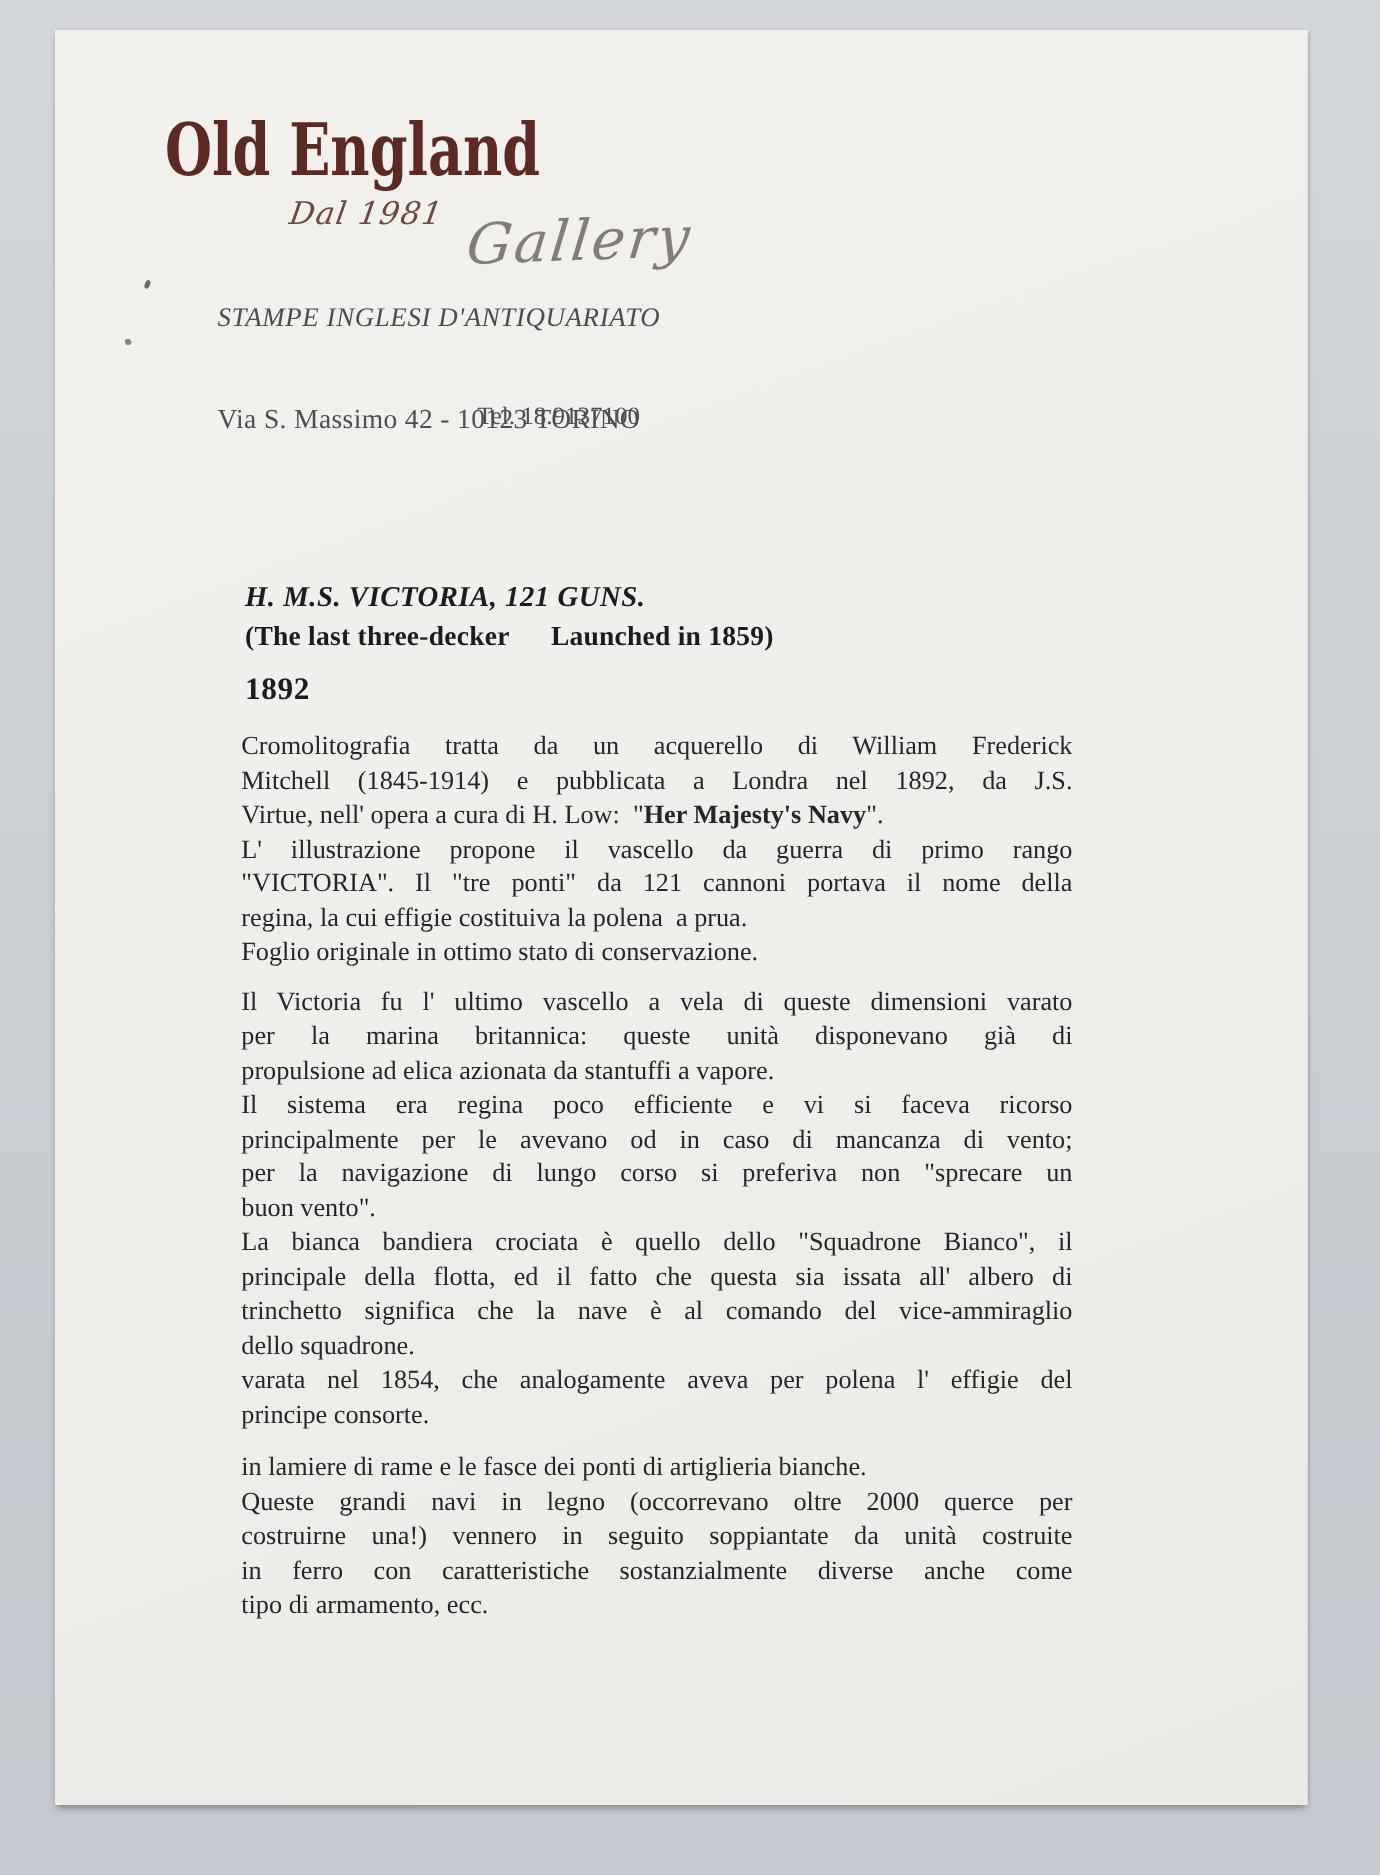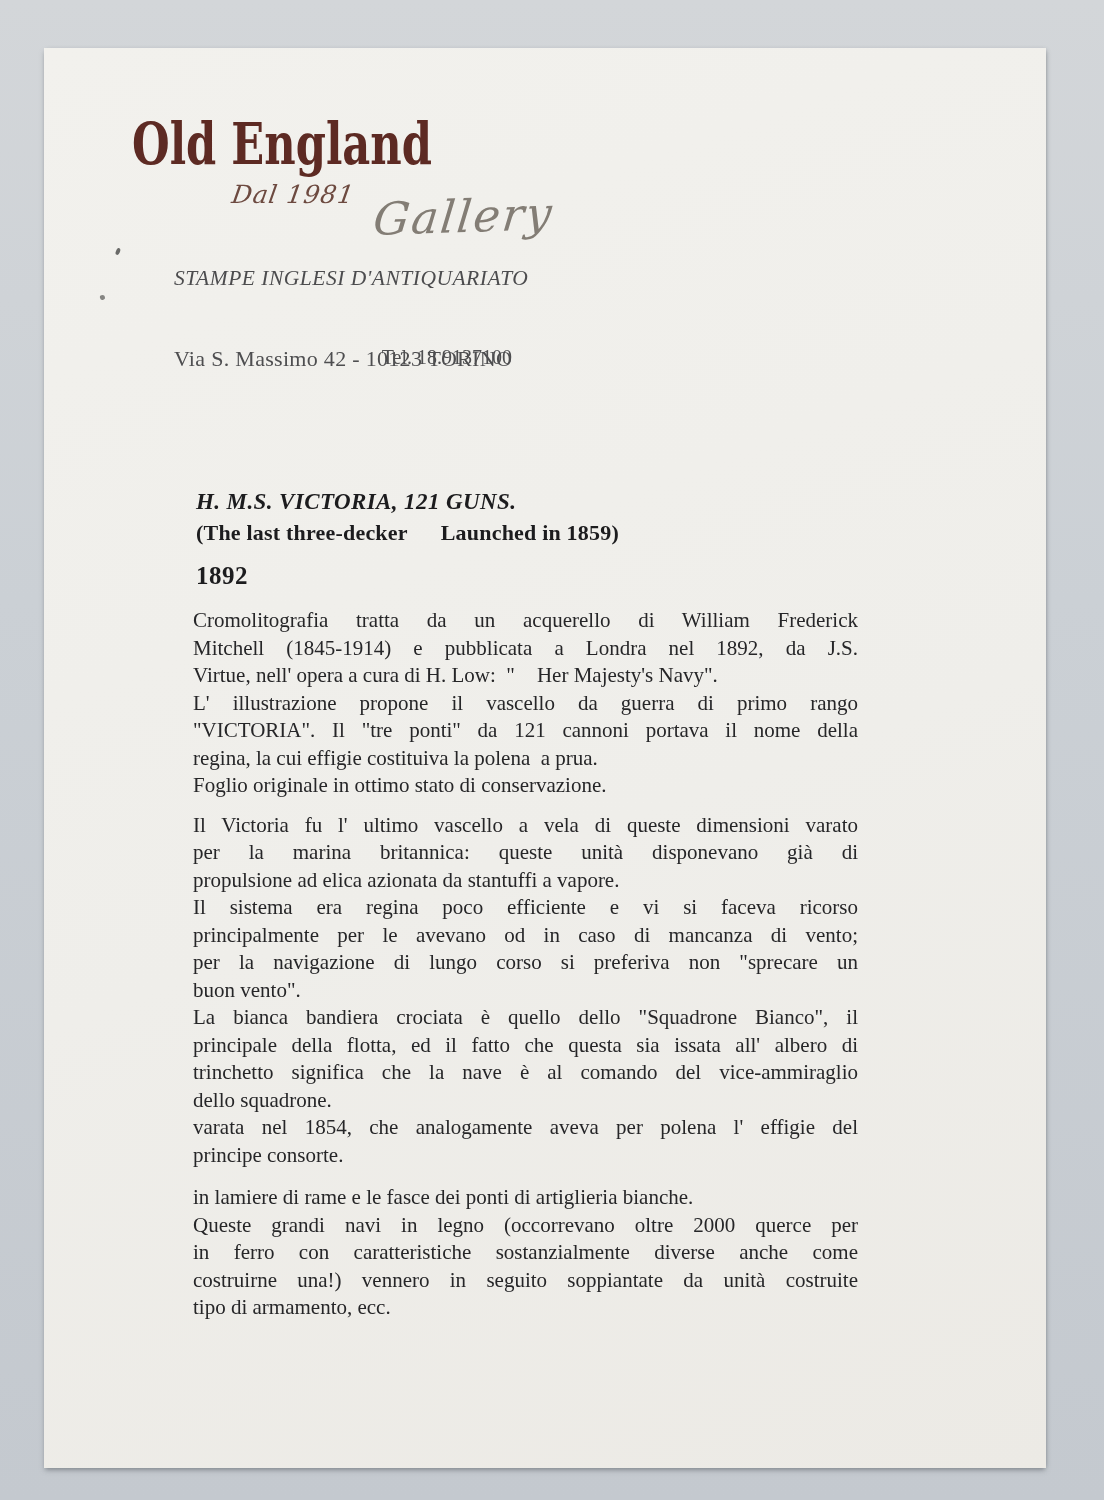--- a/index.html
+++ b/index.html
@@ -2,21 +2,21 @@
 <html><head>
 <meta charset="utf-8">
 <style>
   html,body{margin:0;padding:0;}
   .scan{
     position:relative; width:1104px; height:1500px; overflow:hidden;
     background:linear-gradient(180deg,#d3d6d9 0%,#cbd0d5 40%,#c4c9cf 100%);
     font-family:"Liberation Serif", serif;
   }
   .paper{
-    position:absolute; left:44px; top:48px; width:1002px; height:1420px;
+    position:absolute; left:44px; top:24px; width:1002px; height:1420px;
     background:linear-gradient(160deg,#f2f1ed 0%,#efeeea 55%,#eceae5 100%);
     box-shadow:0 3px 5px -1px rgba(90,96,104,.6), 2px 0 4px -2px rgba(90,96,104,.35);
   }
   .speck{position:absolute;background:#6a6a68;border-radius:40% 60% 50% 50%;}
   .speck.s1{left:72px;top:200px;width:4px;height:7px;transform:rotate(24deg);}
   .speck.s2{left:56px;top:247px;width:5px;height:5px;transform:rotate(-15deg);opacity:.8;}
 
   .brand-svg{position:absolute;left:86px;top:58px;}
   .brand-text{
     font-family:"DejaVu Serif", serif; font-weight:bold; fill:#5d2a23;
@@ -53,21 +53,21 @@
 
   .body-text{
     position:absolute;left:149px;top:559px;width:665px;
     font-size:21px;color:#262628;
   }
   .block{margin:0 0 12px 0;}
   .block:last-child{margin-bottom:0;}
   .block + .block.b3{margin-top:15px;}
   .line{line-height:27.5px;}
   .line.just{text-align:justify;text-align-last:justify;}
-  .line b{font-weight:normal;margin-left:22px;}
+  .line b{font-weight:bold;}
 </style>
 </head>
 <body>
 
 <div class="scan">
   <div class="paper">
 
     <div class="speck s1"></div>
     <div class="speck s2"></div>
 
@@ -113,20 +113,20 @@
           <div class="line just"><span>La bianca bandiera crociata è quello dello "Squadrone Bianco", il</span></div>
           <div class="line just"><span>principale della flotta, ed il fatto che questa sia issata all' albero di</span></div>
           <div class="line just"><span>trinchetto significa che la nave è al comando del vice-ammiraglio</span></div>
           <div class="line"><span>dello squadrone.</span></div>
           <div class="line just"><span>varata nel 1854, che analogamente aveva per polena l' effigie del</span></div>
           <div class="line"><span>principe consorte.</span></div>
         </div>
         <div class="block b3">
           <div class="line"><span>in lamiere di rame e le fasce dei ponti di artiglieria bianche.</span></div>
           <div class="line just"><span>Queste grandi navi in legno (occorrevano oltre 2000 querce per</span></div>
+          <div class="line just"><span>costruirne una!) vennero in seguito soppiantate da unità costruite</span></div>
           <div class="line just"><span>in ferro con caratteristiche sostanzialmente diverse anche come</span></div>
-          <div class="line just"><span>costruirne una!) vennero in seguito soppiantate da unità costruite</span></div>
           <div class="line"><span>tipo di armamento, ecc.</span></div>
         </div>
       </section>
 
   </div>
 </div>
 
 </body></html>

